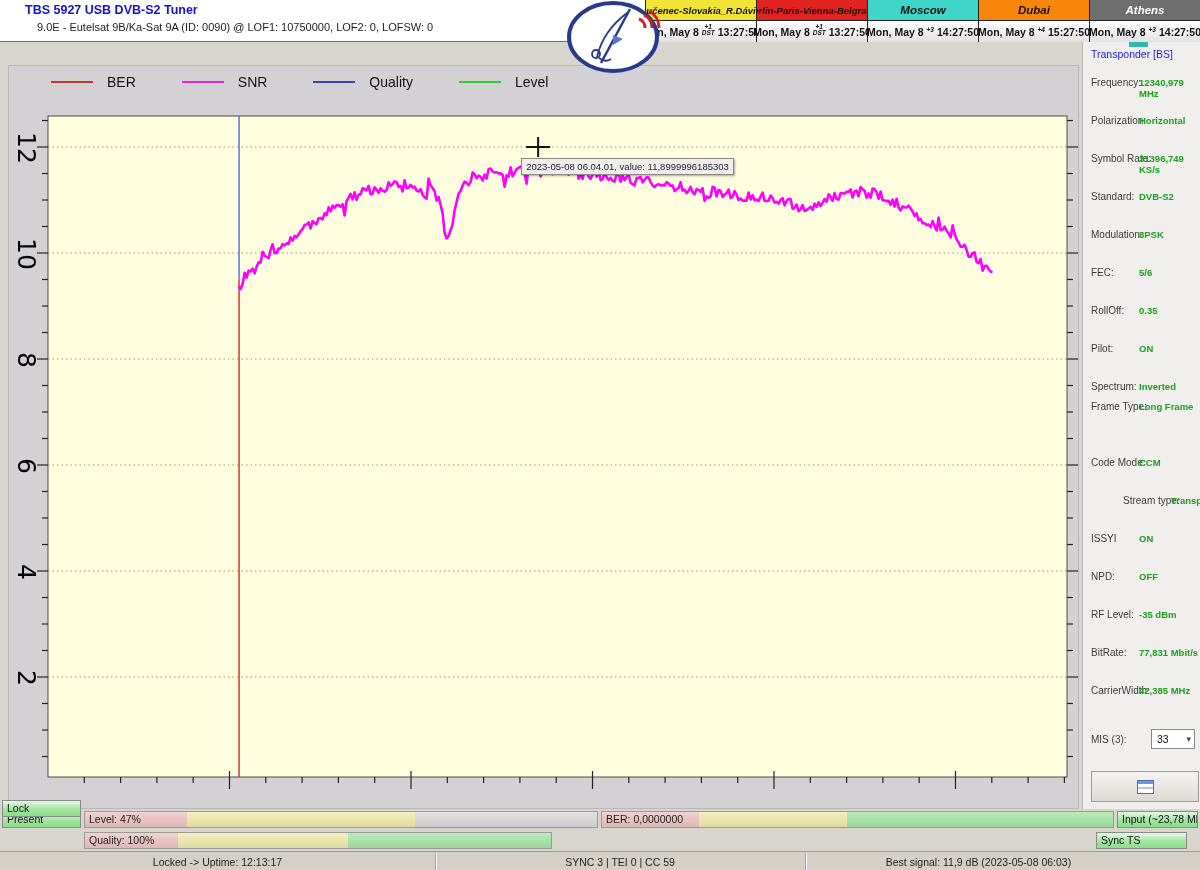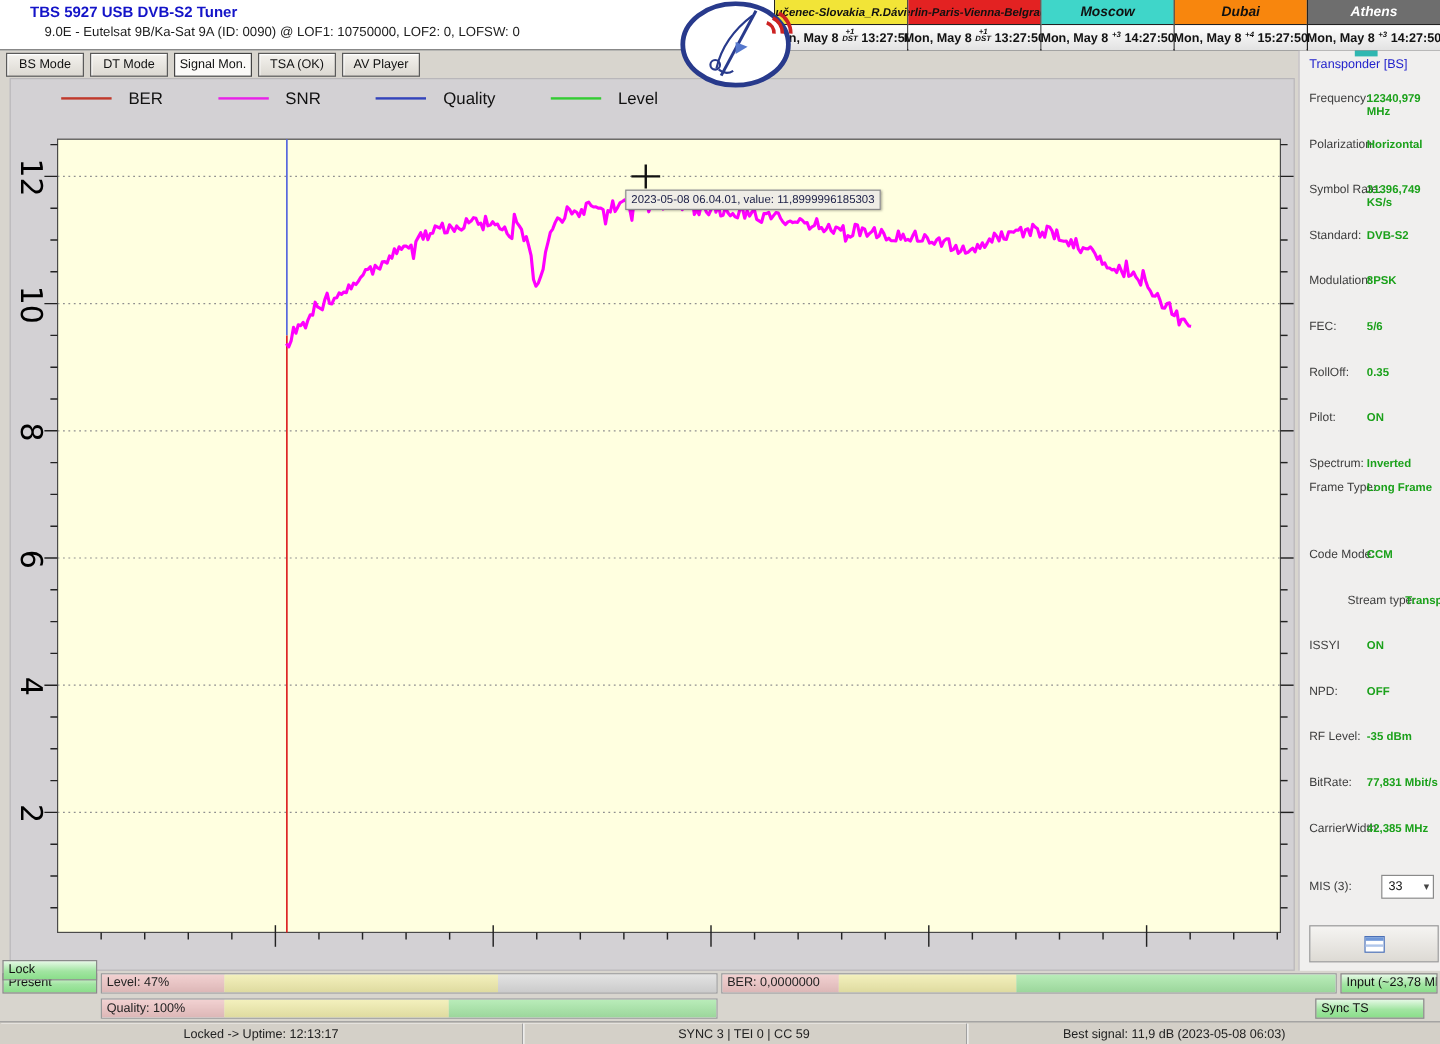--- a/index.html
+++ b/index.html
@@ -153,27 +153,20 @@
         <div class="clock-time">
           <span>Mon, May 8</span>
           <span class="tz">
             <i>+3</i>
           </span>
           <span>14:27:50</span>
         </div>
       </div>
     </div>
 
-  <div id="tabs">
-      <div class="tab">BS Mode</div>
-      <div class="tab">DT Mode</div>
-      <div class="tab active">Signal Mon.</div>
-      <div class="tab">TSA (OK)</div>
-      <div class="tab">AV Player</div>
-    </div>
 
   <div id="chart-panel">
     <div id="legend">
         <div class="legend-item">
           <span class="legend-line" style="border-top-color: rgb(192, 57, 43);"></span>
           <span class="legend-label">BER</span>
         </div>
         <div class="legend-item">
           <span class="legend-line" style="border-top-color: rgb(232, 34, 232);"></span>
           <span class="legend-label">SNR</span>
@@ -374,21 +367,21 @@
   </div>
 
   <div class="green-box" id="box-present" style="left:2px;top:811px;width:79px;">Present</div>
   <div class="green-box" id="box-lock" style="left:2px;top:800px;width:79px;">Lock</div>
   <div class="meter" id="meter-level" style="left:84px;top:811px;width:514px;">
       <div class="seg" style="left: 0%; width: 20%; background: linear-gradient(rgba(255, 255, 255, 0.2), rgba(0, 0, 0, 0.08)), rgb(239, 198, 198);"></div>
       <div class="seg" style="left: 20%; width: 44.5%; background: linear-gradient(rgba(255, 255, 255, 0.2), rgba(0, 0, 0, 0.08)), rgb(241, 237, 173);"></div>
       <div class="seg" style="left: 64.5%; width: 35.5%; background: linear-gradient(rgba(255, 255, 255, 0.2), rgba(0, 0, 0, 0.08)), rgb(220, 220, 220);"></div>
       <div class="meter-label">Level: 47%</div>
     </div>
-  <div class="meter" id="meter-quality" style="left:84px;top:832px;width:514px;">
+  <div class="meter" id="meter-quality" style="left:84px;top:832px;width:468px;">
       <div class="seg" style="left: 0%; width: 20%; background: linear-gradient(rgba(255, 255, 255, 0.2), rgba(0, 0, 0, 0.08)), rgb(239, 198, 198);"></div>
       <div class="seg" style="left: 20%; width: 36.5%; background: linear-gradient(rgba(255, 255, 255, 0.2), rgba(0, 0, 0, 0.08)), rgb(241, 237, 173);"></div>
       <div class="seg" style="left: 56.5%; width: 43.5%; background: linear-gradient(rgba(255, 255, 255, 0.2), rgba(0, 0, 0, 0.08)), rgb(168, 232, 168);"></div>
       <div class="meter-label">Quality: 100%</div>
     </div>
   <div class="meter" id="meter-ber" style="left:601px;top:811px;width:513px;">
       <div class="seg" style="left: 0%; width: 19%; background: linear-gradient(rgba(255, 255, 255, 0.2), rgba(0, 0, 0, 0.08)), rgb(239, 198, 198);"></div>
       <div class="seg" style="left: 19%; width: 29%; background: linear-gradient(rgba(255, 255, 255, 0.2), rgba(0, 0, 0, 0.08)), rgb(241, 237, 173);"></div>
       <div class="seg" style="left: 48%; width: 52%; background: linear-gradient(rgba(255, 255, 255, 0.2), rgba(0, 0, 0, 0.08)), rgb(168, 232, 168);"></div>
       <div class="meter-label">BER: 0,0000000</div>

